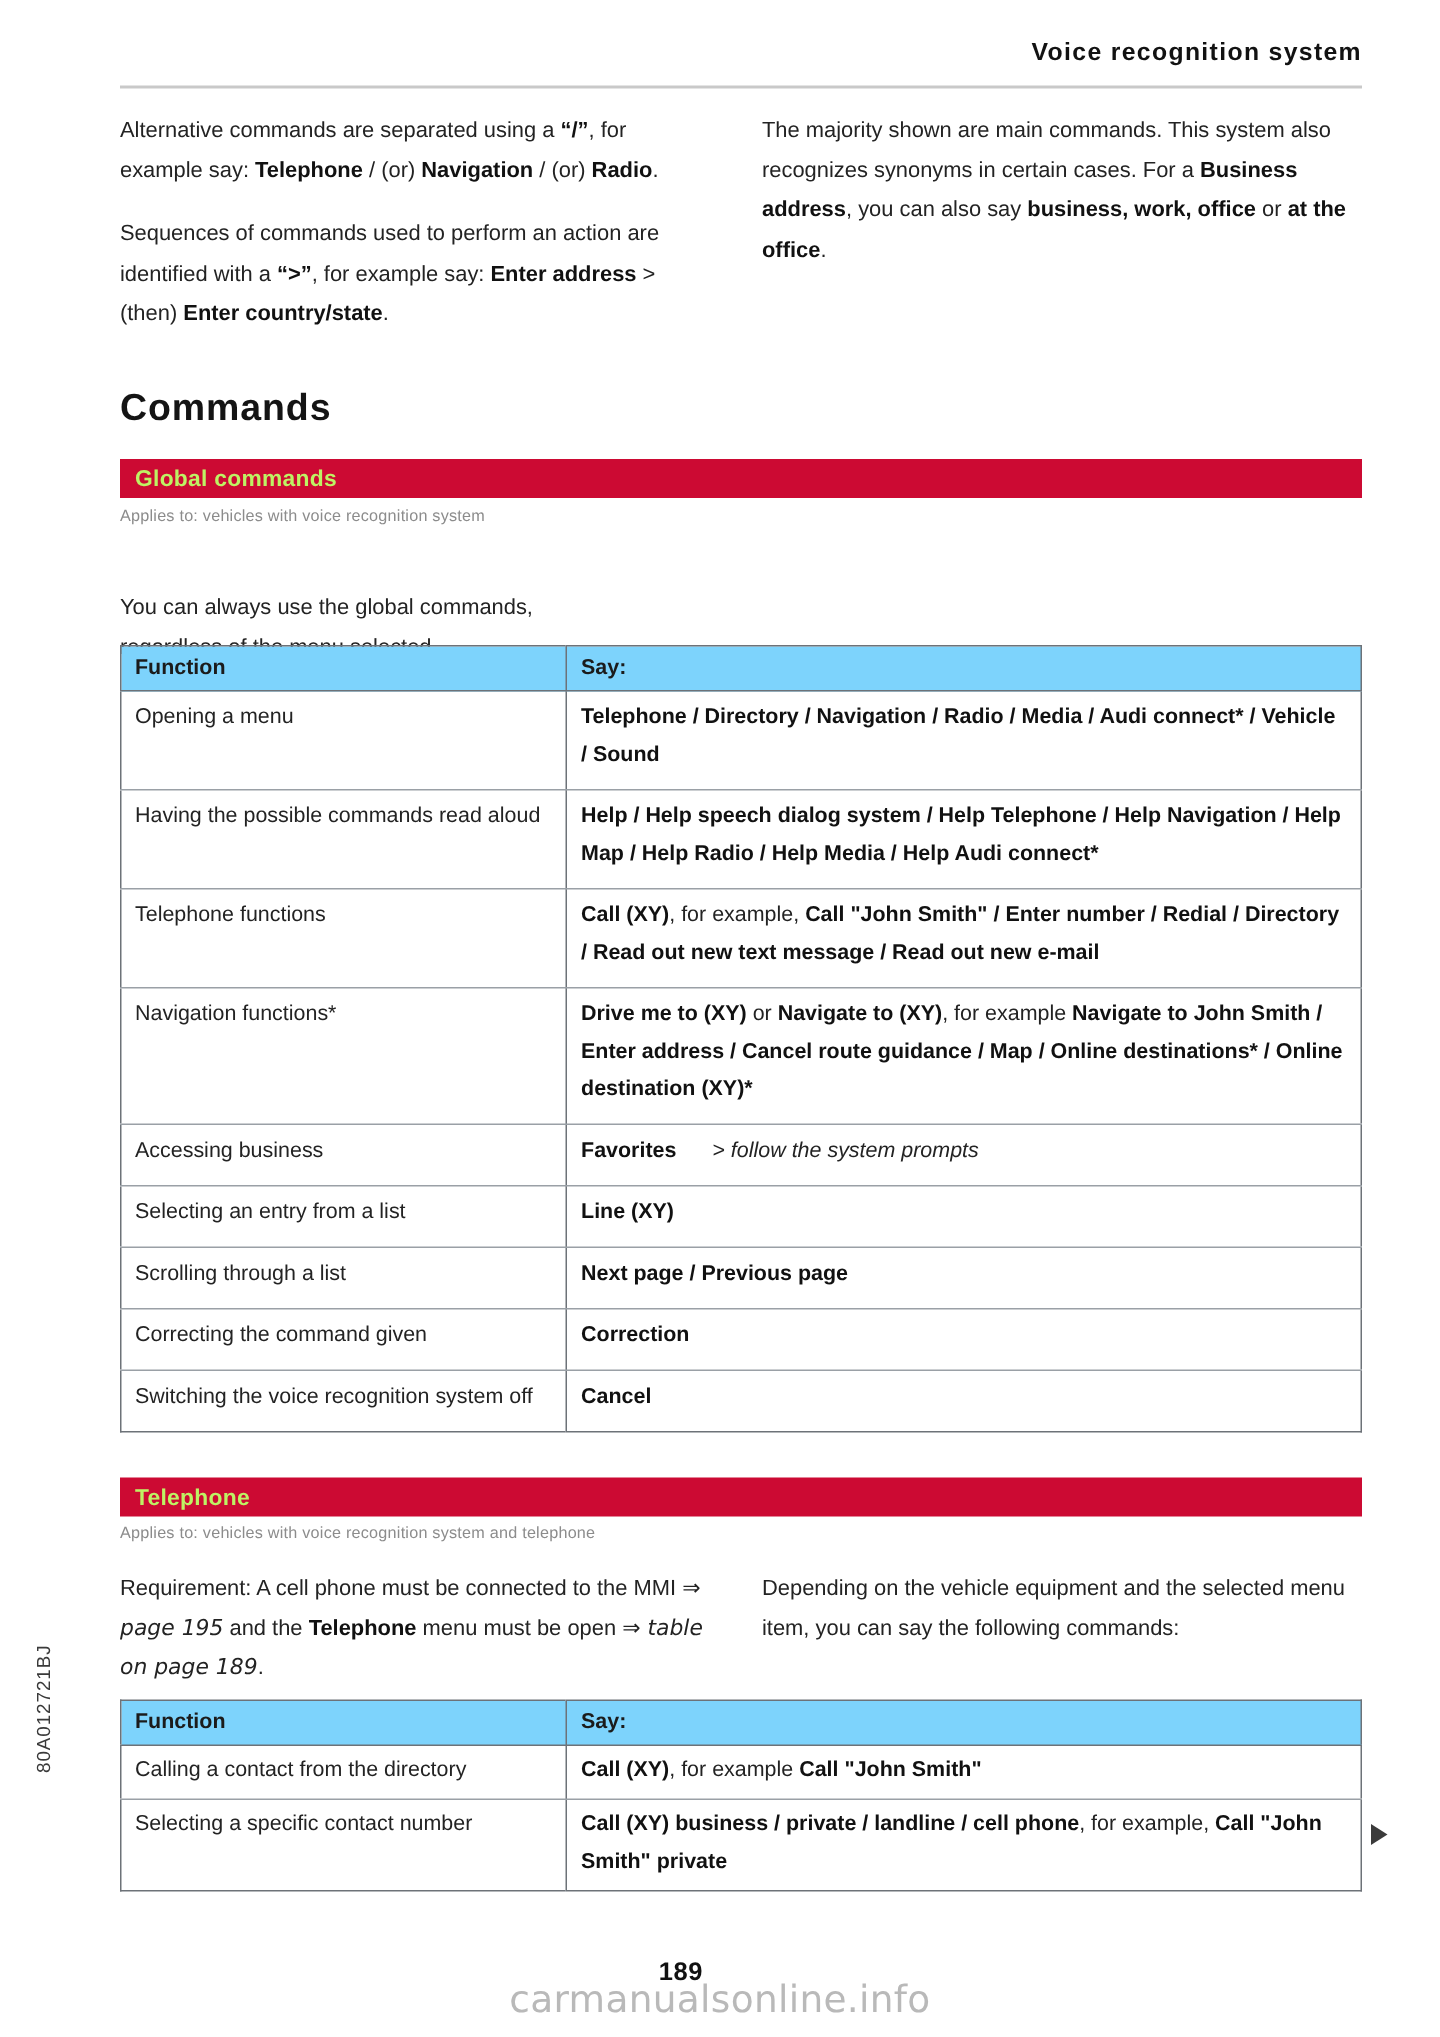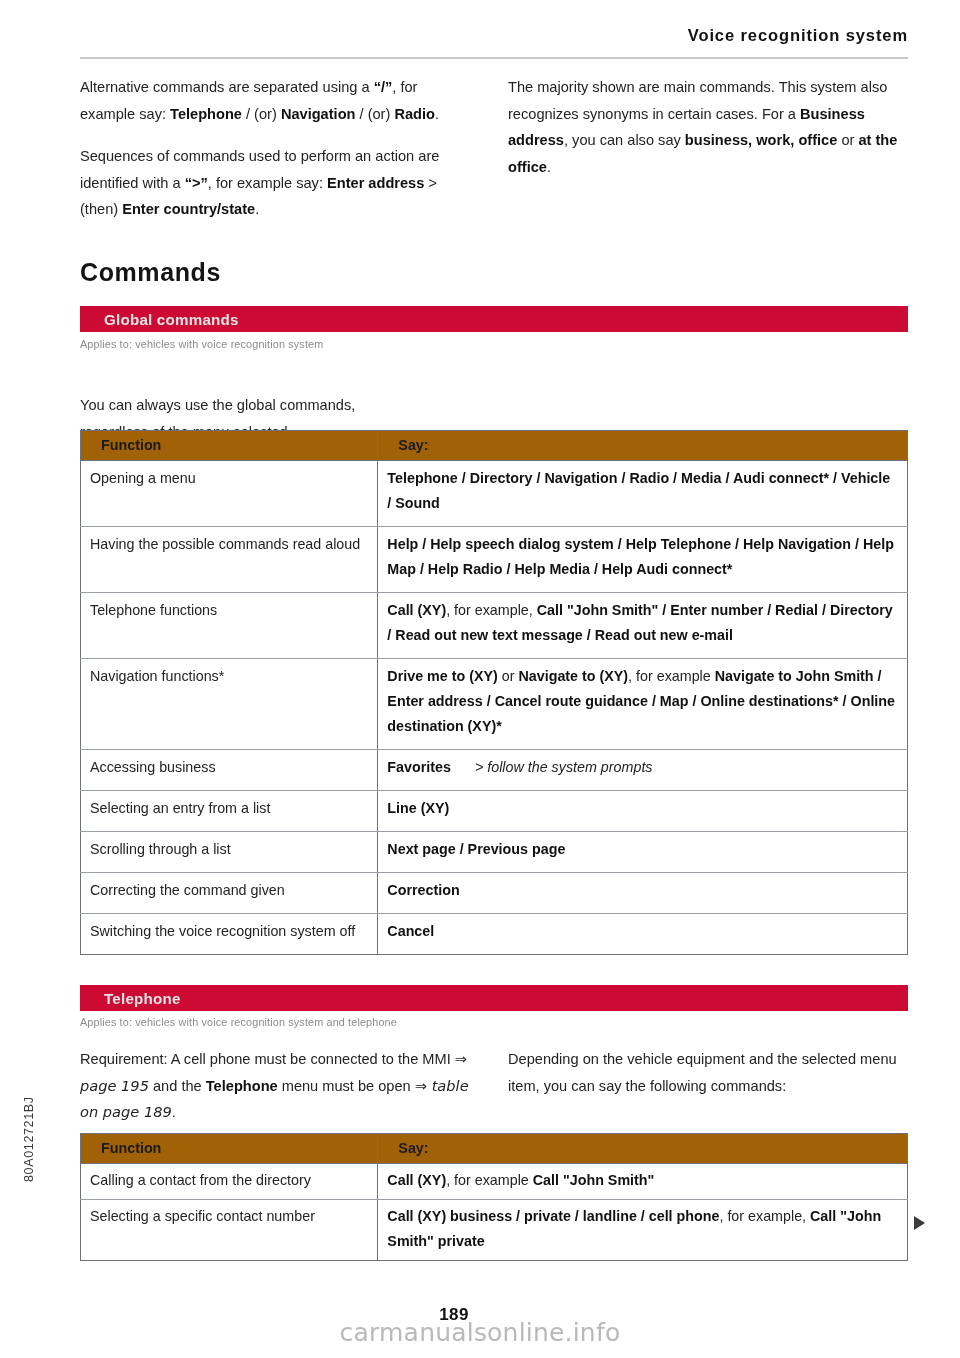--- a/index.html
+++ b/index.html
@@ -75,49 +75,49 @@
 
   
   .redbar {
     position: absolute;
     height: 26px;
     background: #cc0a33;
     display: flex;
     align-items: center;
   }
   .redbar .label {
-    color: #e5e5e5;
+    color: #bef264;
     font-size: 15.2px;
     font-weight: bold;
-    padding-left: 24px;
+    padding-left: 10px;
     letter-spacing: 0.2px;
   }
   .applies {
     position: absolute;
     font-size: 10.8px;
     color: #8c8c8c;
     letter-spacing: 0.15px;
   }
 
   
   .tbl {
     position: absolute;
     border-collapse: collapse;
     table-layout: fixed;
     border: 1.6px solid #6d7278;
   }
   .tbl col.c1 { width: 297px; }
   .tbl col.c2 { width: 529px; }
   .tbl th {
-    background: #a16207;
+    background: #7dd3fc;
     text-align: left;
     font-size: 14.3px;
     font-weight: bold;
     color: #1b1b1b;
-    padding: 6px 9px 7px 20px;
+    padding: 6px 9px 7px 9px;
     border-right: 1.6px solid #6d7278;
     border-bottom: 1.6px solid #6d7278;
   }
   .tbl th:last-child { border-right: none; }
   .tbl td {
     vertical-align: top;
     font-size: 14.3px;
     line-height: 25px;
     padding: 5px 9px 10px 9px;
     border-right: 1.6px solid #6d7278;

